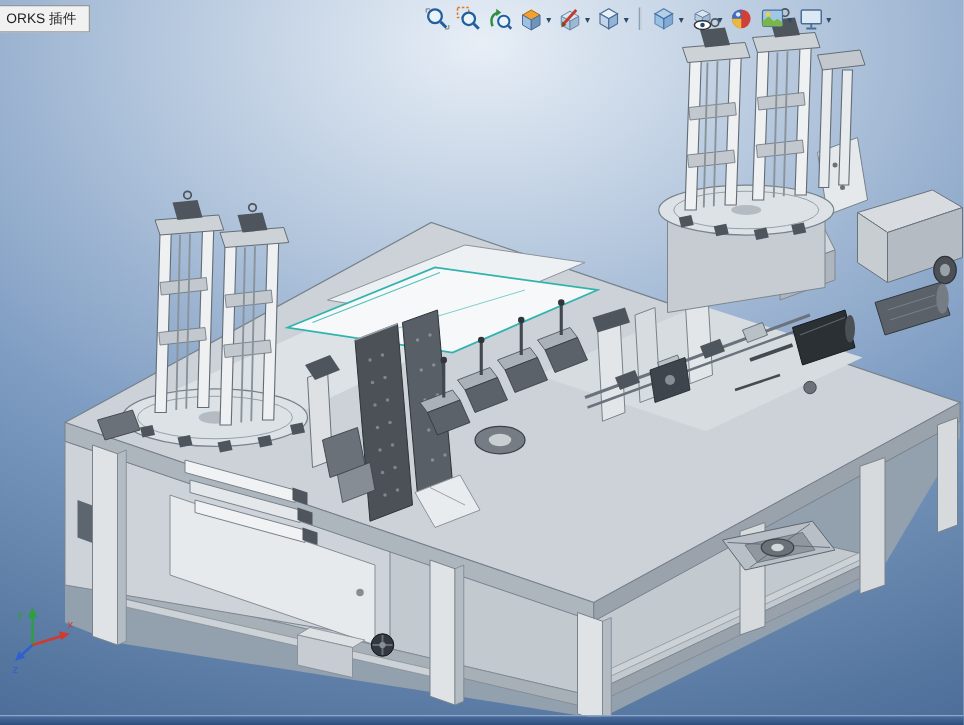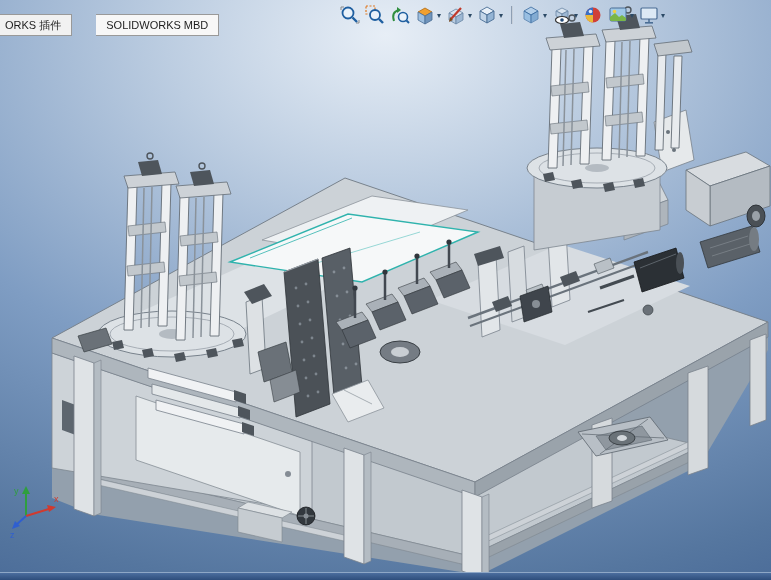--- a/index.html
+++ b/index.html
@@ -3,21 +3,21 @@
 <meta charset="utf-8">
 <style>
   html,body{margin:0;padding:0;}
   body{
     width:771px;height:580px;overflow:hidden;position:relative;
     font-family:"Liberation Sans", sans-serif;
     background:radial-gradient(ellipse 130% 120% at 50% 6%,
       var(--bg_top) 0%, #bccde1 22%, var(--bg_mid) 52%, #55769f 80%, var(--bg_bottom) 100%);
   }
   .viewport{position:absolute;inset:0;}
-  .tabs{position:absolute;top:14px;left:0;display:flex;z-index:30;gap:24px;}
+  .tabs{position:absolute;top:4px;left:0;display:flex;z-index:30;}
   .tab{
     background:var(--tab_bg);border:1px solid var(--tab_border);
     color:var(--tab_text);font-size:11px;line-height:16px;
     padding:2px 10px;white-space:nowrap;cursor:default;
   }
   .tab.clipped{margin-left:-6px;}
   .tab + .tab{border-left:none;background:#f7f7f7;}
   .hud-toolbar{
     position:absolute;top:3px;left:338px;display:flex;align-items:center;gap:1px;z-index:20;
   }
@@ -279,21 +279,20 @@
       <text x="44" y="22" font-size="9" fill="var(--triad_x)">x</text>
       <line x1="16" y1="36" x2="5" y2="46" stroke="var(--triad_z)" stroke-width="2"></line>
       <polygon points="2,49 10,46 5,41" fill="var(--triad_z)"></polygon>
       <text x="0" y="58" font-size="9" fill="var(--triad_z)">z</text>
     </g>
   </svg>
 </div>
 
 <div class="tabs">
   <div class="tab clipped">ORKS 插件</div>
-  <div class="tab">SOLIDWORKS MBD</div>
 </div>
 
 <div class="hud-toolbar">
 
   <span class="hud-btn">
     <svg width="22" height="22" viewBox="0 0 22 22">
       <line x1="2" y1="3" x2="5" y2="3" stroke="#8a8a8a" stroke-width="1"></line>
         <line x1="2" y1="3" x2="2" y2="6" stroke="#8a8a8a" stroke-width="1"></line>
       <line x1="20" y1="19" x2="17" y2="19" stroke="#8a8a8a" stroke-width="1"></line>
         <line x1="20" y1="19" x2="20" y2="16" stroke="#8a8a8a" stroke-width="1"></line>

